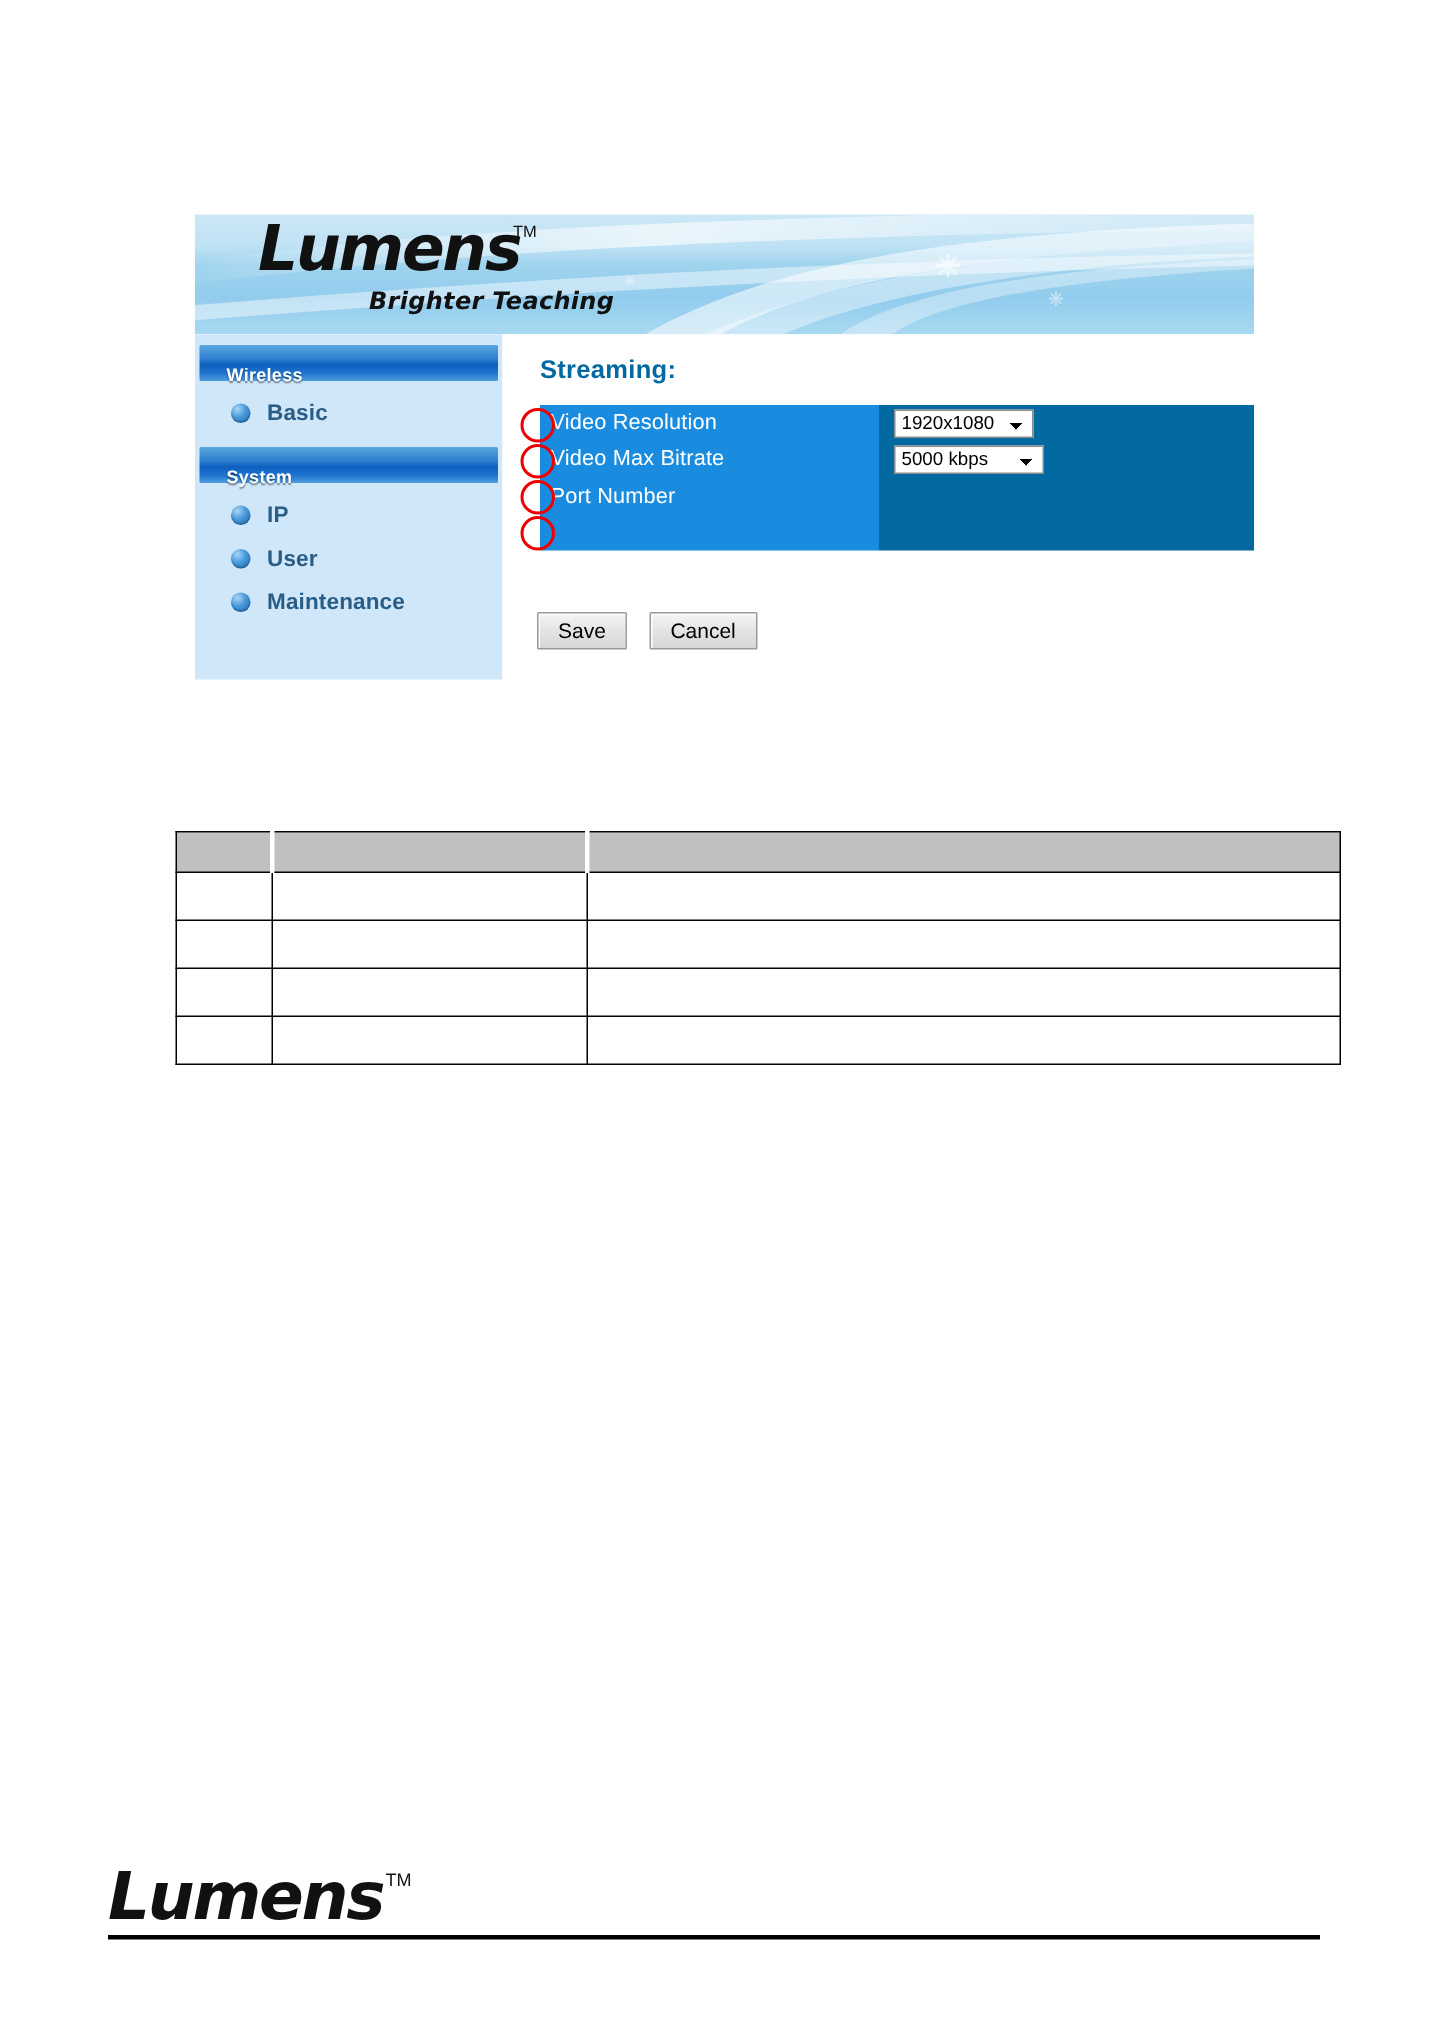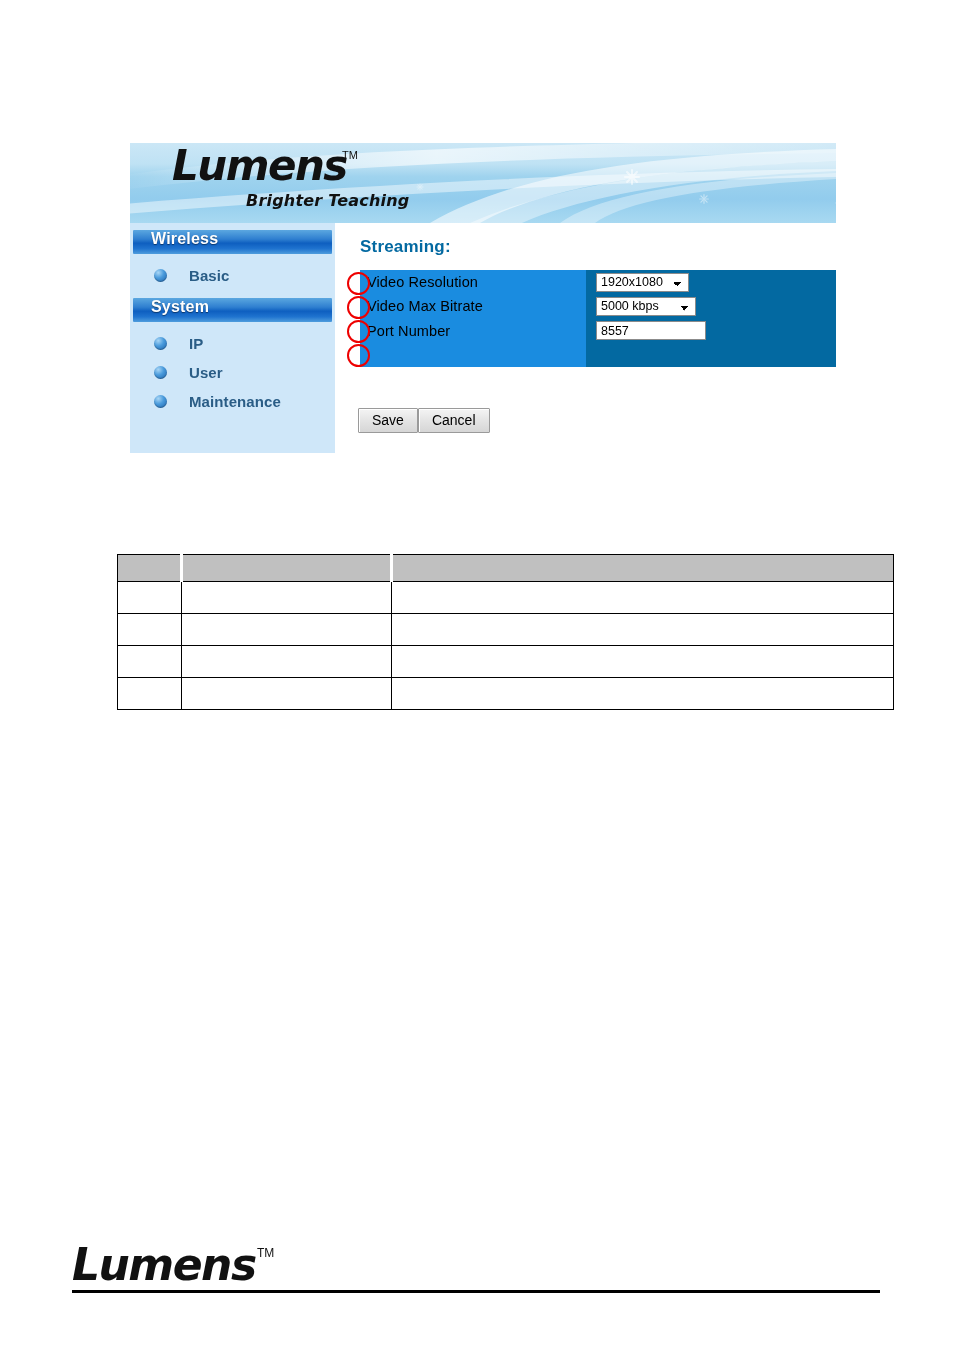--- a/index.html
+++ b/index.html
@@ -101,34 +101,34 @@
         #5ba7e0 0%,
         #2f7fd0 38%,
         #0e5fc0 55%,
         #1f73cf 78%,
         #4f9ddd 100%);
     border-radius: 1px;
   }
   .nav-header span {
     position: absolute;
     left: 18px;
-    top: 0;
-    font-size: 16px;
+    top: 13px;
+    font-size: 12px;
     font-weight: bold;
     color: #ffffff;
     text-shadow: 0 1px 1px rgba(0,0,0,0.45);
     letter-spacing: 0.2px;
   }
   .nav-item {
     position: relative;
     height: 29px;
     padding-left: 24px;
     display: flex;
     align-items: center;
-    gap: 22px;
+    gap: 11px;
   }
   .bullet {
     width: 13px;
     height: 13px;
     border-radius: 50%;
     flex: none;
     background: radial-gradient(circle at 33% 28%, #a9d6f5 0%, #4a9bdc 42%, #1b60a8 100%);
     box-shadow: inset 0 -1px 1px rgba(0,0,0,0.25);
   }
   .bullet.active {
@@ -175,21 +175,21 @@
   .form-fields {
     width: 250px;
     background: #0369a1;
   }
   .frow-label {
     height: 24.25px;
     display: flex;
     align-items: center;
     padding-left: 7px;
     font-size: 14.5px;
-    color: #000000;
+    color: #ffffff;
     font-weight: 500;
     letter-spacing: 0.1px;
   }
   .frow-field {
     height: 24.25px;
     display: flex;
     align-items: center;
     padding-left: 10px;
   }
 
@@ -233,21 +233,21 @@
     background: transparent;
     box-sizing: border-box;
   }
 
   
   .btn-row {
     position: absolute;
     left: 228px;
     top: 190px;
     display: flex;
-    gap: 0;
+    gap: 15px;
   }
   .ui-button {
     font-family: "Liberation Sans", sans-serif;
     font-size: 14px;
     color: #000000;
     background: linear-gradient(to bottom, #f4f4f4 0%, #e4e4e4 50%, #d6d6d6 100%);
     border: 1px solid #9a9a9a;
     border-radius: 1px;
     padding: 3px 13px 4px 13px;
     box-shadow: inset 1px 1px 0 #ffffff;
@@ -422,23 +422,20 @@
           <div class="frow-field">
             <select class="ui-select sel-res">
               <option>1920x1080</option>
             </select>
           </div>
           <div class="frow-field">
             <select class="ui-select sel-bitrate">
               <option>5000 kbps</option>
             </select>
           </div>
-          <div class="frow-field">
-            <input class="ui-input inp-port" type="text" value="8557" style="">
-          </div>
         </div>
       </div>
 
       <div class="annot-circle" style="left:12px; top:49px;"></div>
       <div class="annot-circle" style="left:12px; top:73px;"></div>
       <div class="annot-circle" style="left:12px; top:97px;"></div>
       <div class="annot-circle" style="left:12px; top:121px;"></div>
 
       <div class="btn-row" style="left:23px; top:185px;">
         <button class="ui-button">Save</button>

